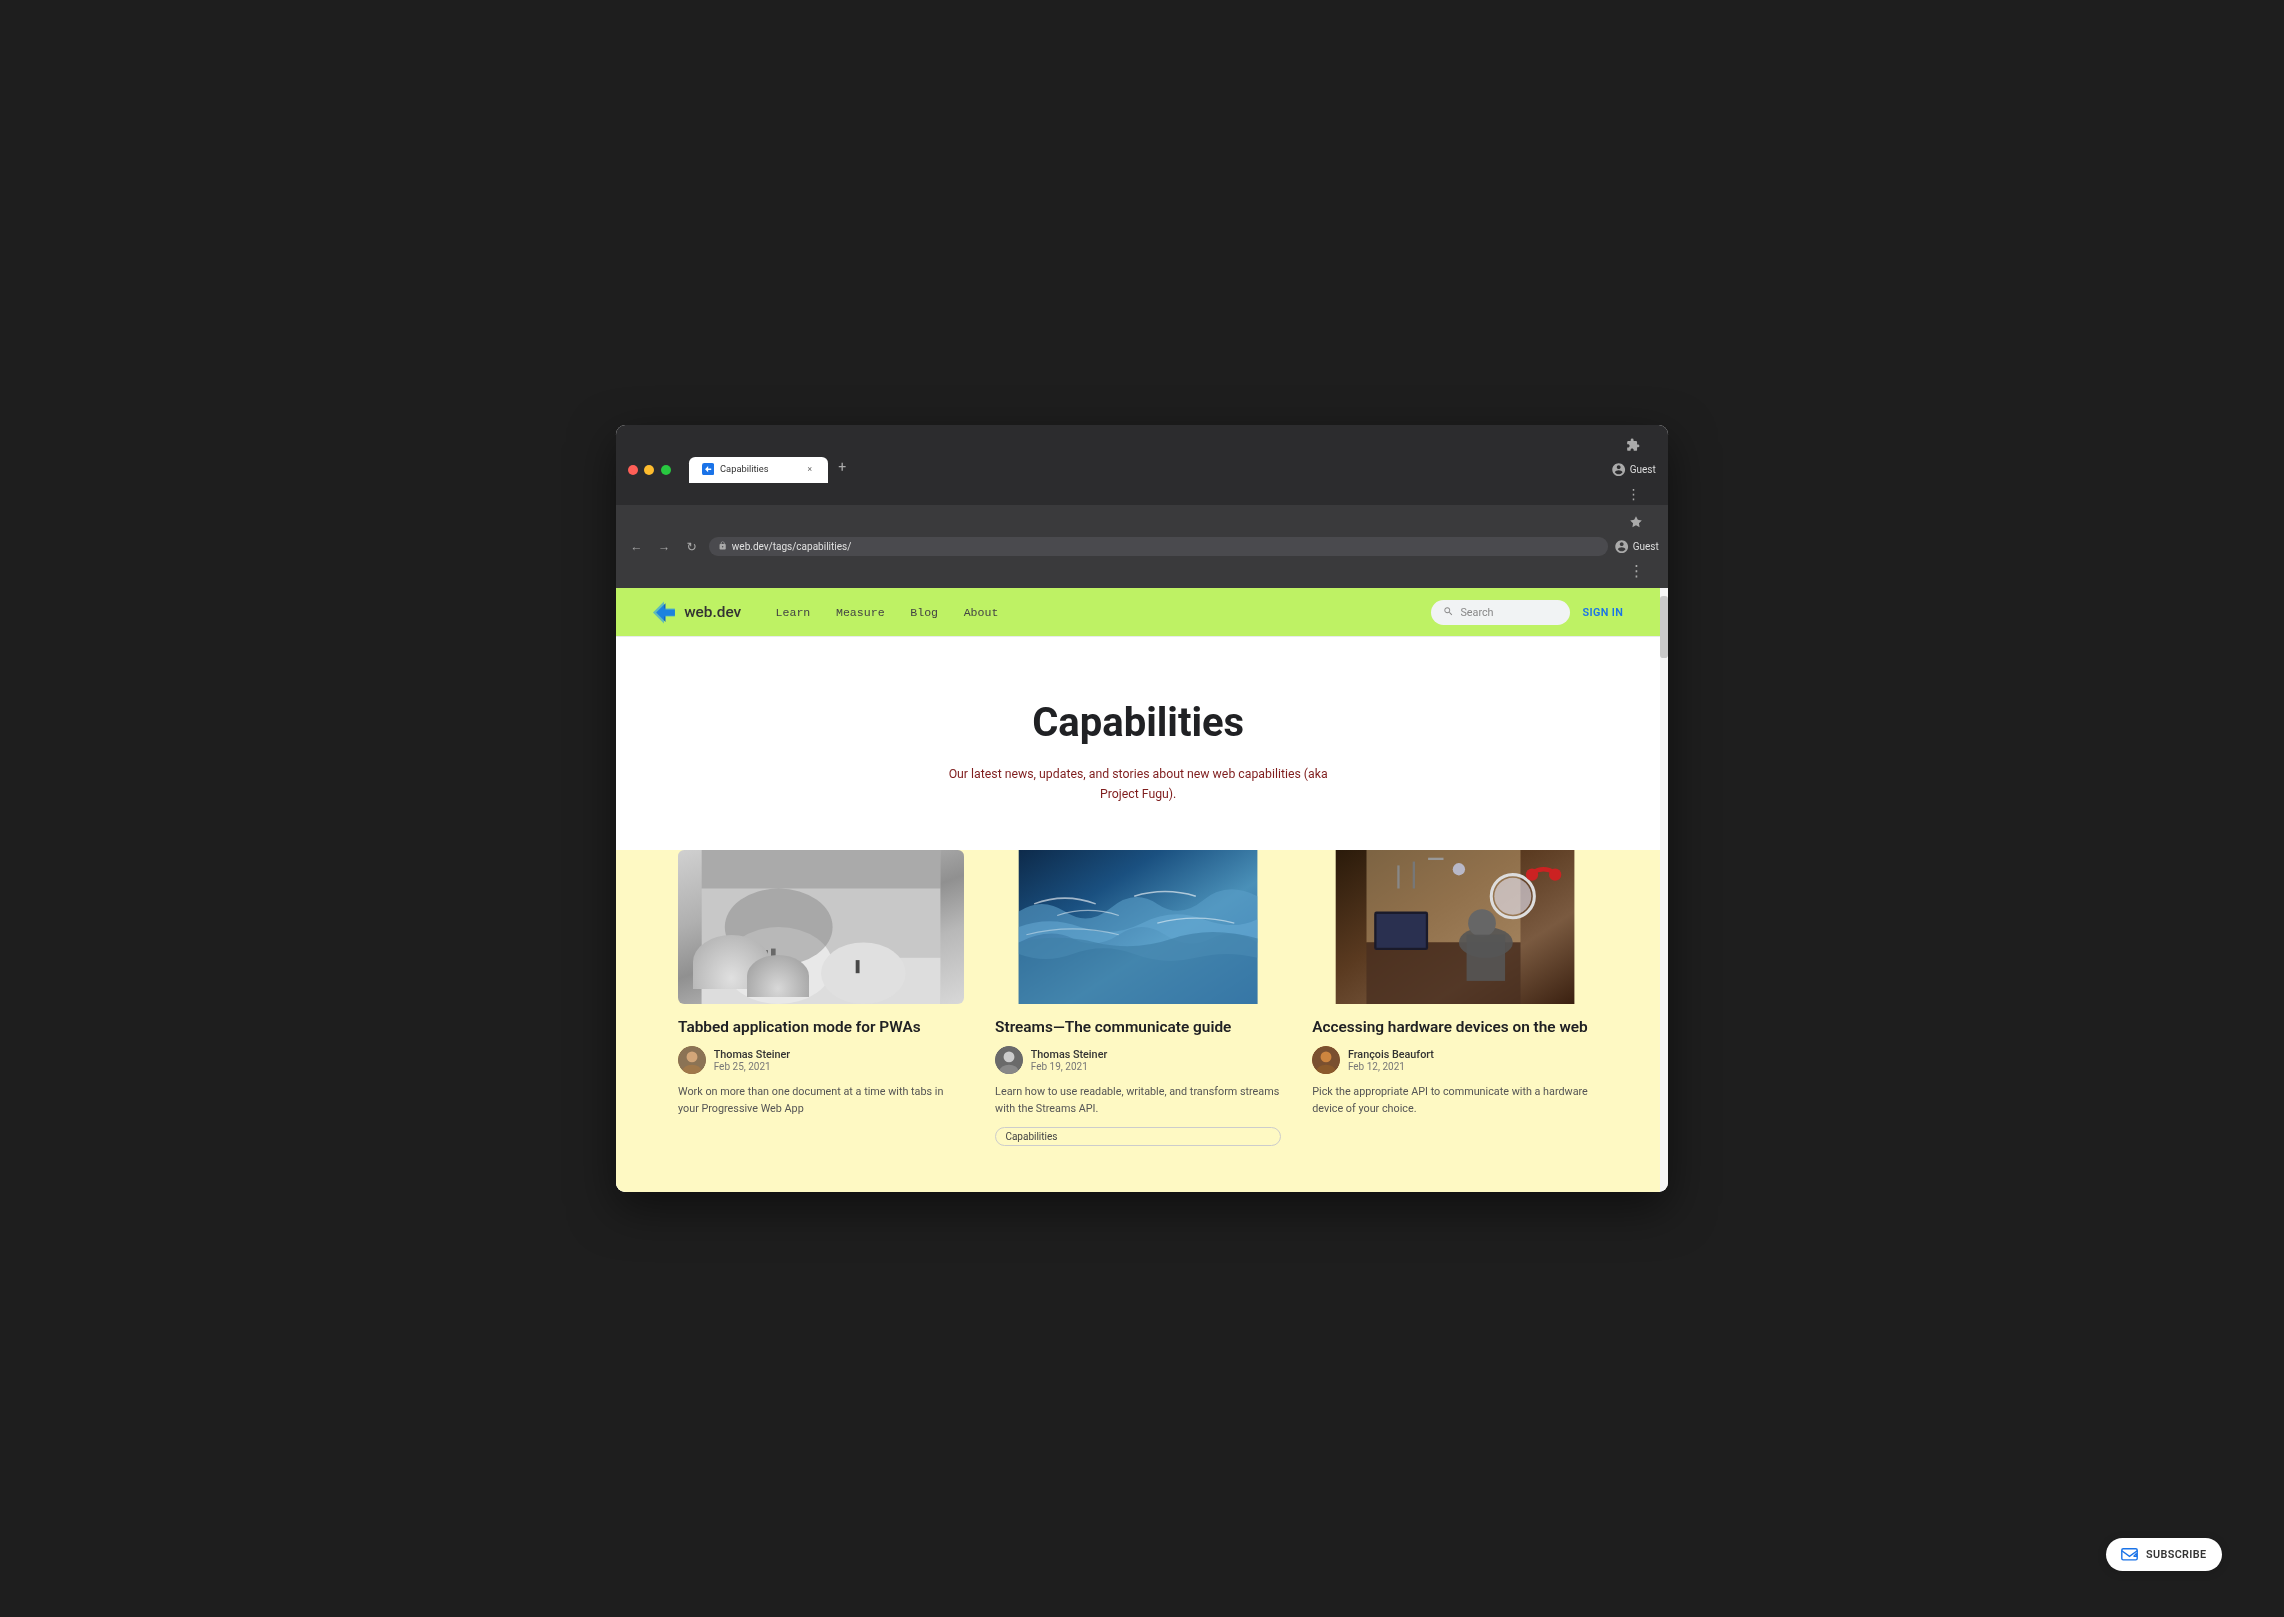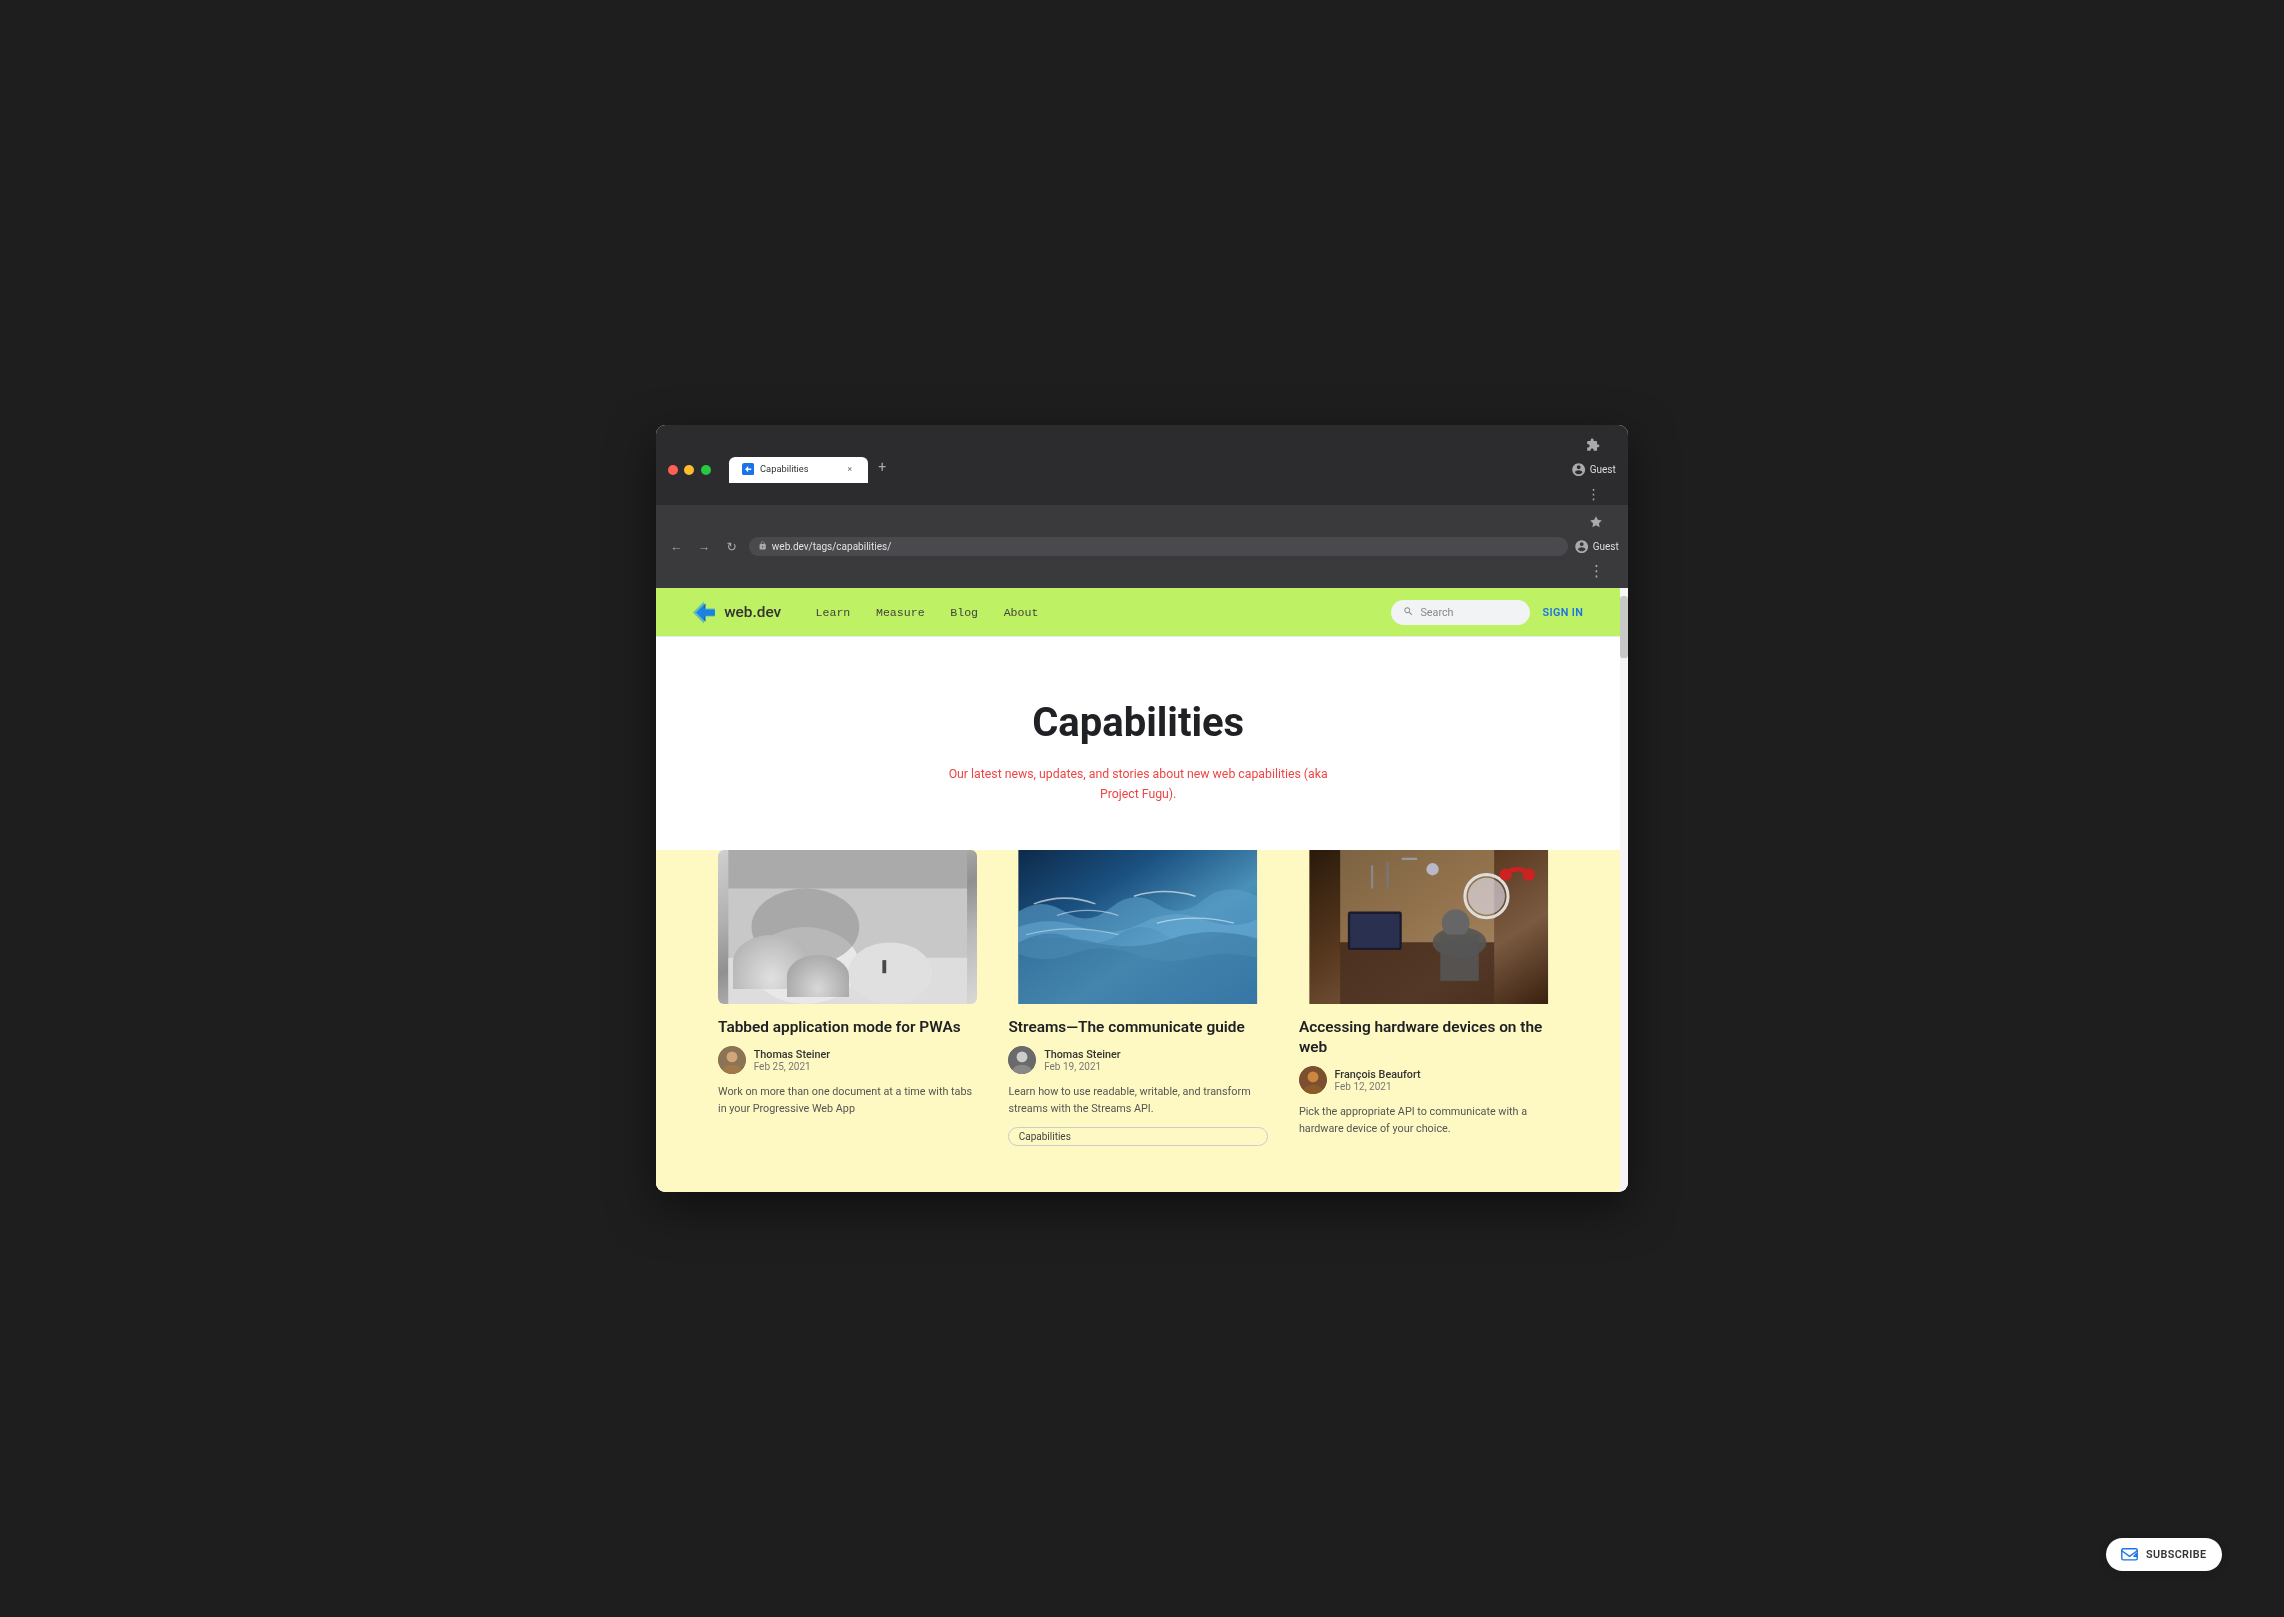--- a/index.html
+++ b/index.html
@@ -8,21 +8,21 @@
       background: #1e1e1e;
       font-family: -apple-system, BlinkMacSystemFont, 'Segoe UI', Roboto, sans-serif;
       display: flex;
       justify-content: center;
       align-items: center;
       min-height: 100vh;
       padding: 15.4px;
     }
 
     .browser-window {
-      width: 972px;
+      width: 1052px;
       background: #fff;
       border-radius: 9.3px;
       overflow: hidden;
       box-shadow: 0 15.4px 46px rgba(0,0,0,0.5);
     }
 
     
     .browser-chrome {
       background: #2c2c2e;
       padding: 0;
@@ -274,21 +274,21 @@
 
     .hero-title {
       font-size: 40px;
       font-weight: 700;
       color: #202124;
       margin-bottom: 18.5px;
     }
 
     .hero-description {
       font-size: 12.3px;
-      color: #ef4444;
+      color: #7f1d1d;
       max-width: 401px;
       margin: 0 auto;
       line-height: 1.6;
     }
 
     
     .articles-section {
       padding: 0 62px 46px;
       background: #fef9c3;
     }

